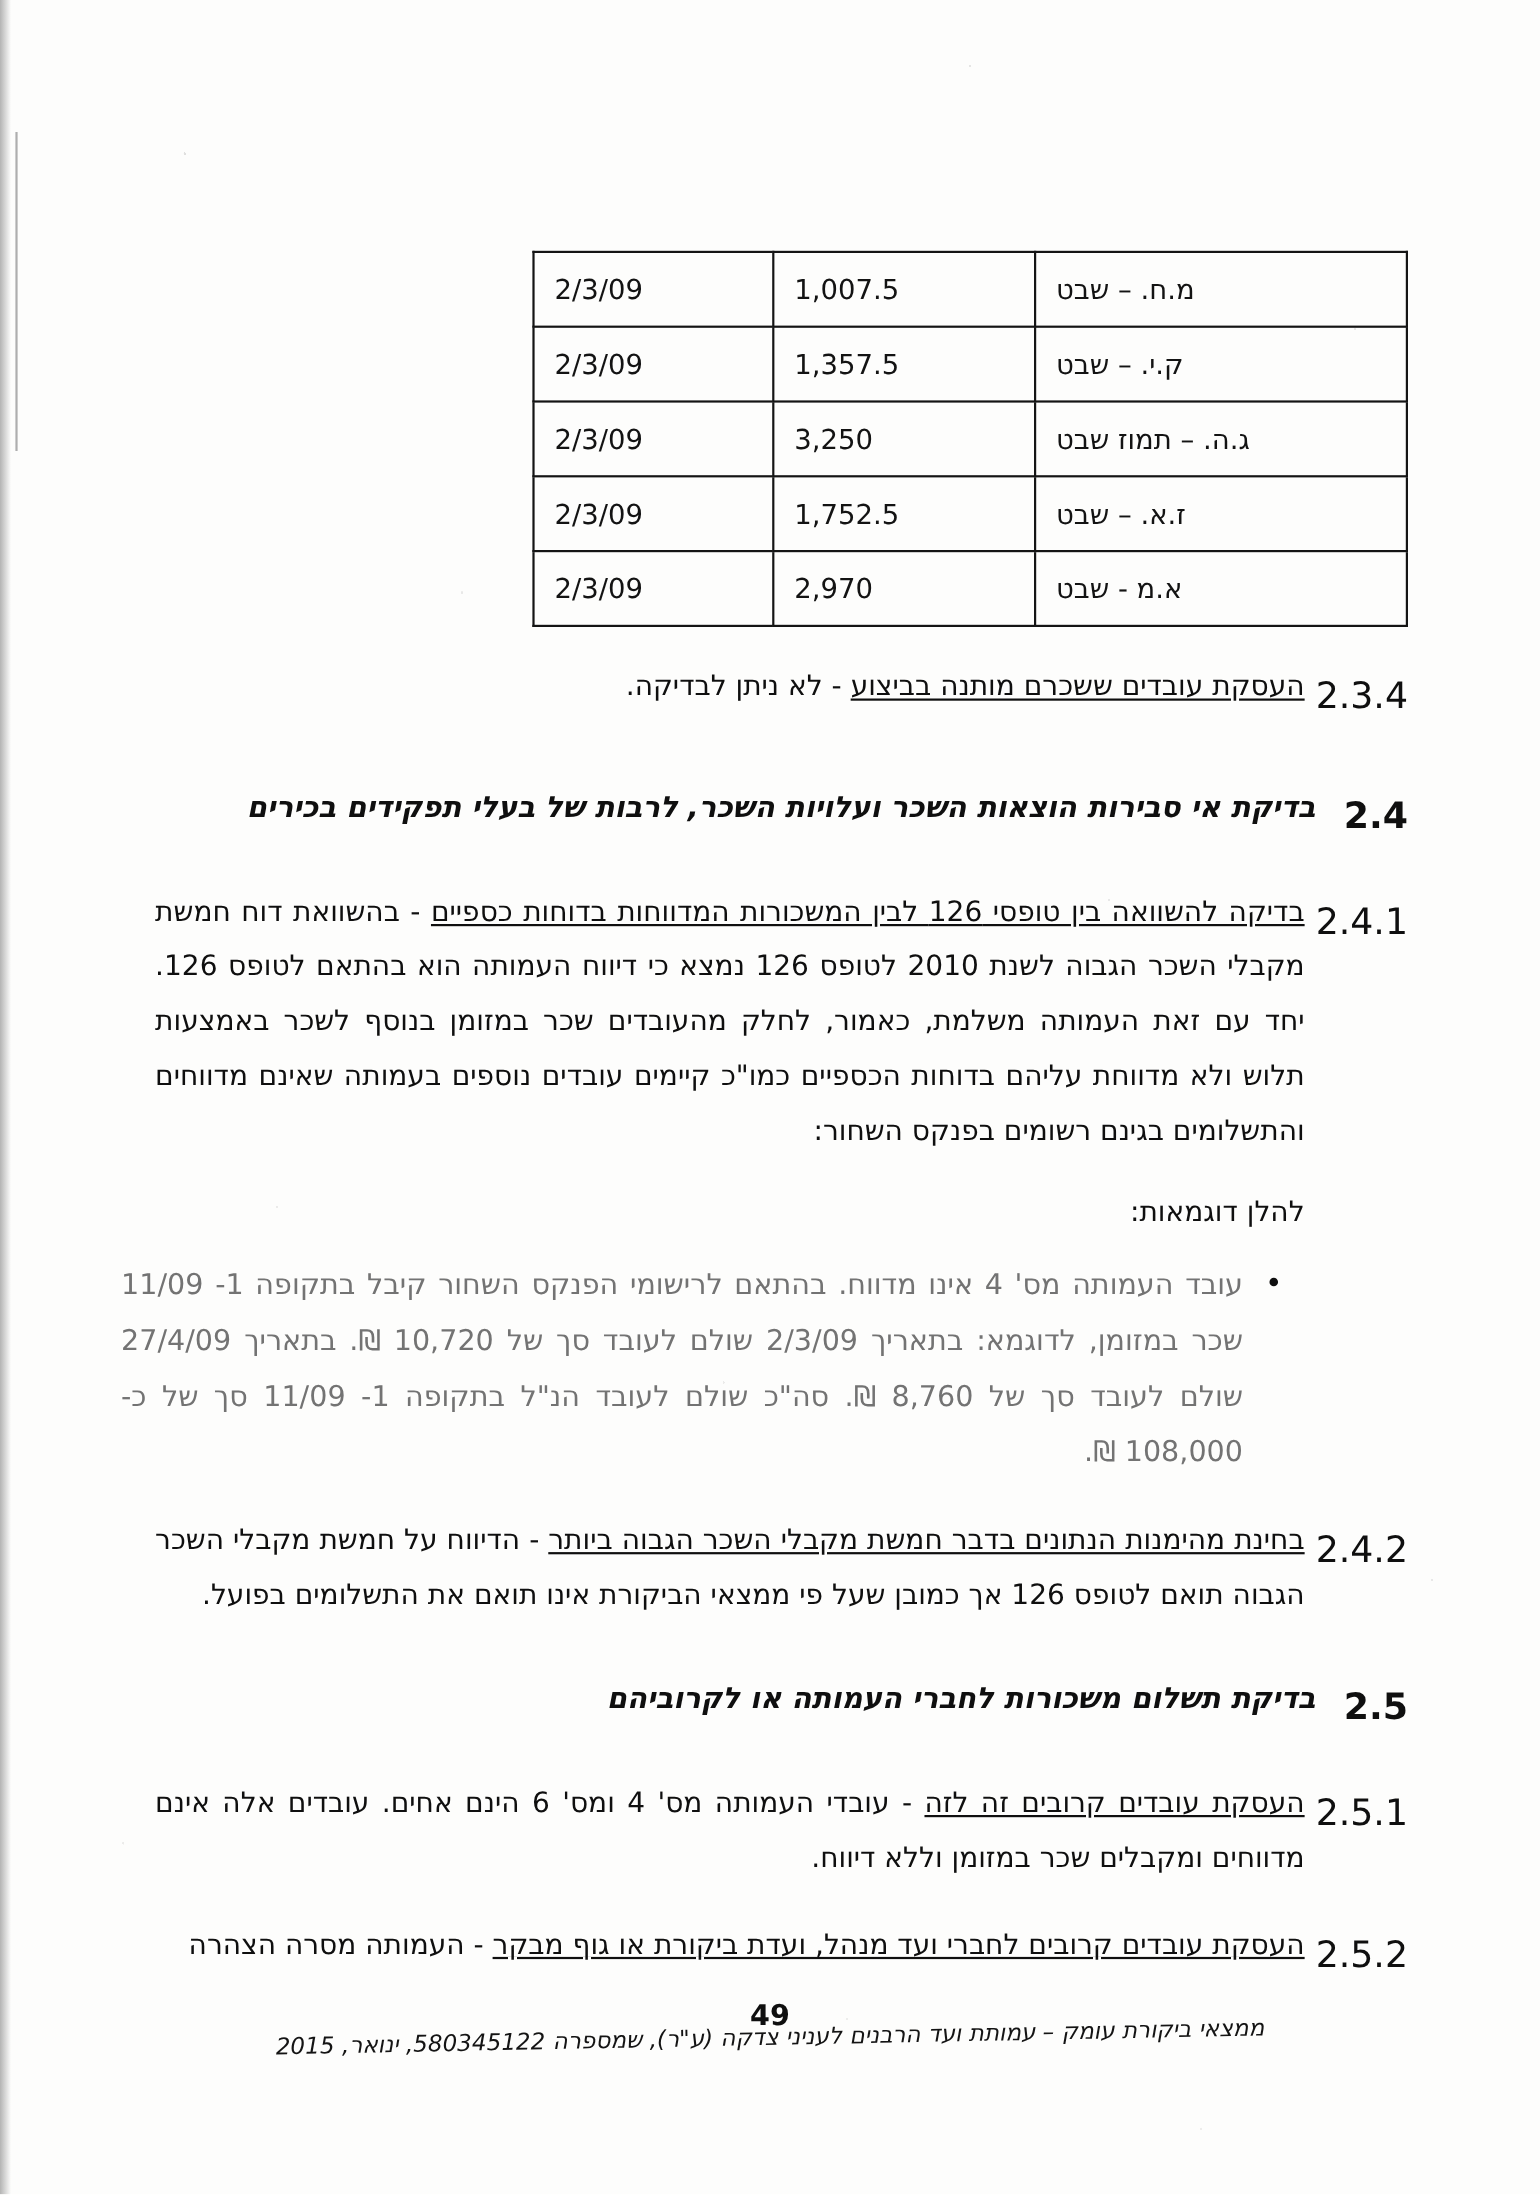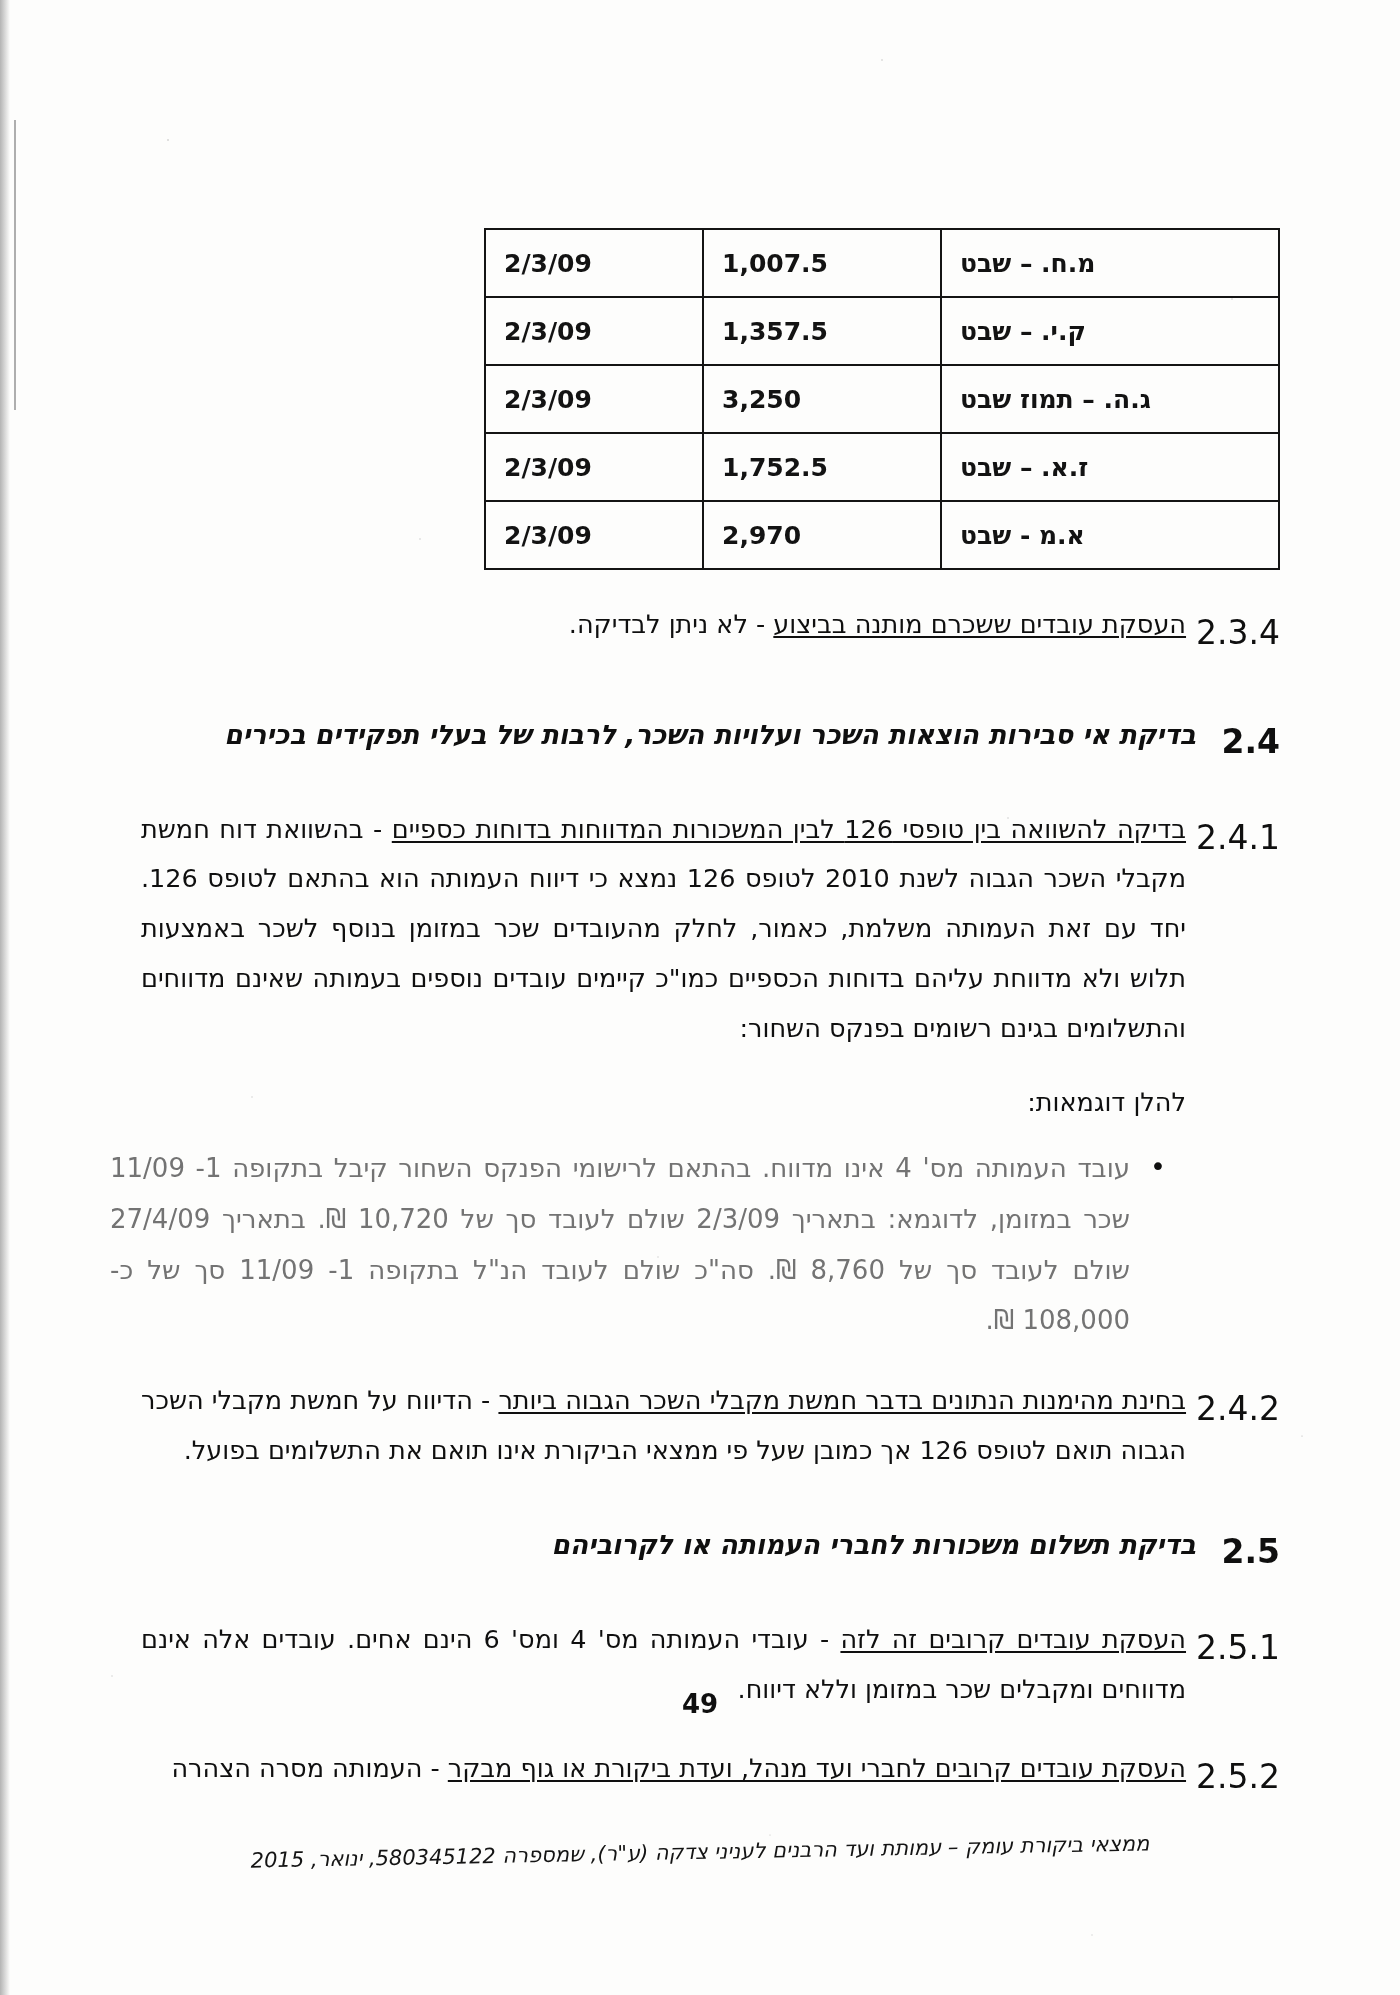--- a/index.html
+++ b/index.html
@@ -73,21 +73,20 @@
     table-layout: fixed;
   }
   table.salary-table td {
     border: 2px solid #141414;
     height: 66px;
     font-size: 25px;
     color: #131313;
     padding: 0 18px;
     vertical-align: middle;
     font-family: "DejaVu Sans", "Liberation Sans", sans-serif;
-    font-weight: bold;
   }
   td.c-name   { width: 300px; text-align: left;  direction: rtl; }
   td.c-amount { width: 200px; text-align: left;  direction: ltr; padding-left: 28px; border-radius: 13px;}
   td.c-date   { width: 180px; text-align: left;  direction: ltr; padding-left: 24px;}
 
   
   .clause {
     display: flex;
     direction: rtl;
     align-items: flex-start;
@@ -156,21 +155,21 @@
     position: absolute;
     right: 0;
     top: -2px;
     font-size: 27px;
     color: #0f0f0f;
   }
 
   
   .page-number {
     position: absolute;
-    top: 1689px;
+    top: 1818px;
     left: 0; right: 0;
     text-align: center;
     font-size: 26px;
     font-weight: bold;
     color: #0f0f0f;
   }
   .footer-line {
     position: absolute;
     top: 1840px;
     left: 0; right: 0;

